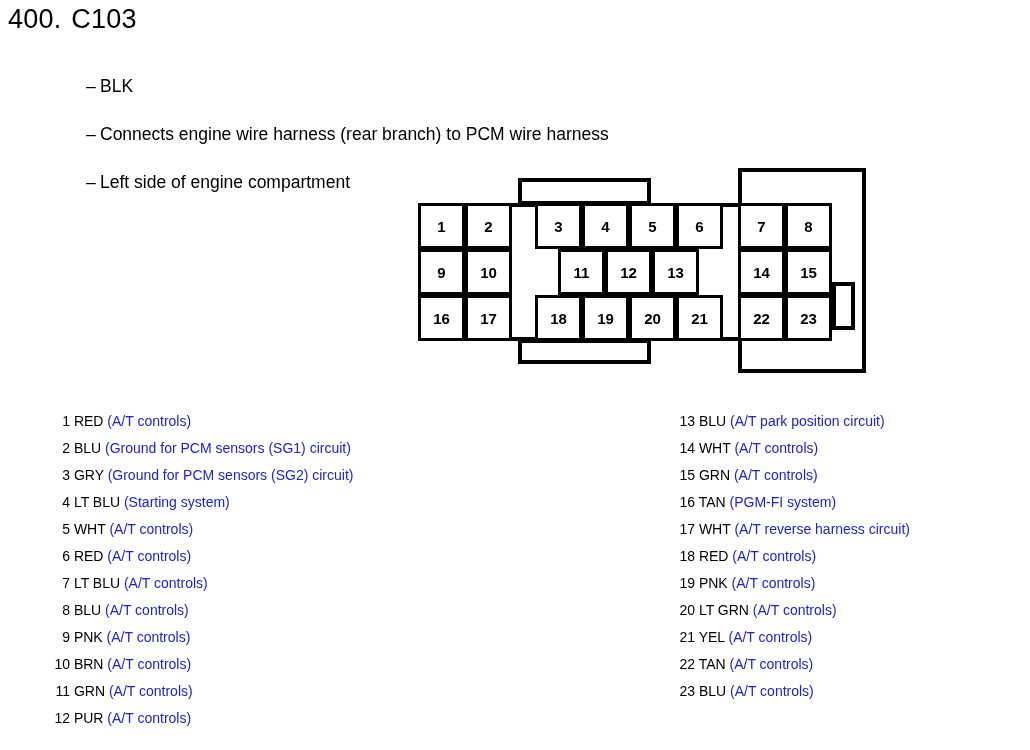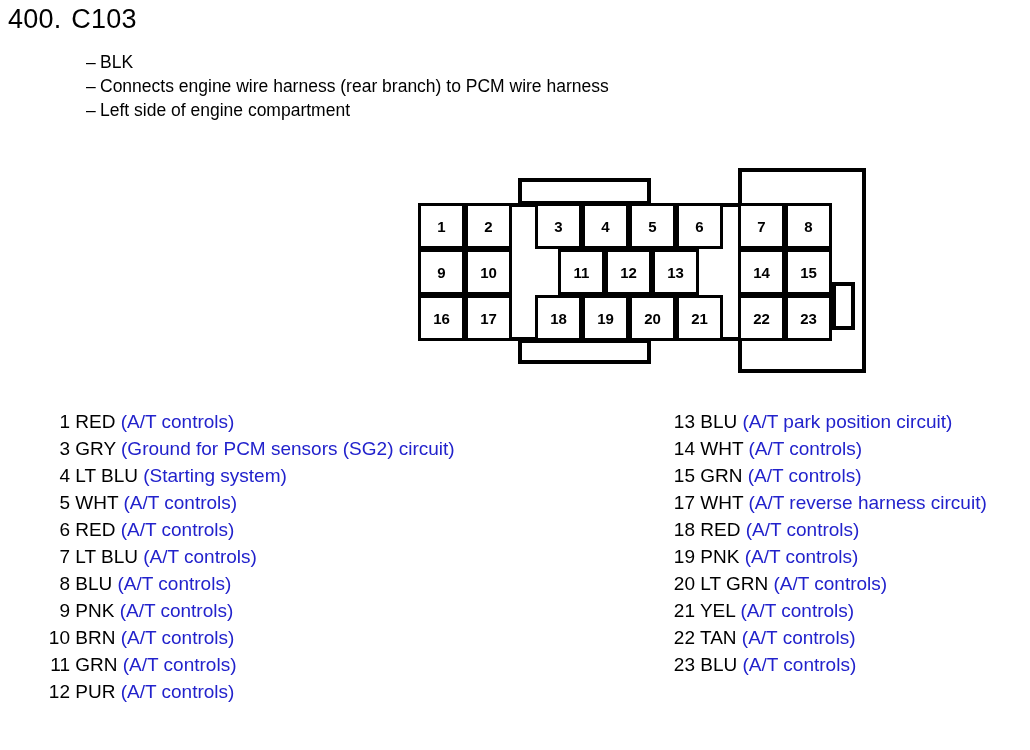--- a/index.html
+++ b/index.html
@@ -32,20 +32,21 @@
   #bullets {
     position: absolute;
     left: 86px;
     top: 50px;
     width: 900px;
   }
   .bullet {
     font-size: 17.5px;
     line-height: 24px;
     white-space: nowrap;
+    margin-top: 24px;
   }
   .bullet .dash { display: inline-block; width: 14px; }
 
   
   #connector {
     position: absolute;
     left: 405px;
     top: 160px;
     width: 480px;
     height: 225px;
@@ -68,21 +69,21 @@
     font-weight: bold;
     color: #000;
     line-height: 1;
   }
 
   
   .pin-list { position: absolute; }
   #pin-list-left { left: 40px; top: 408px; width: 470px; }
   #pin-list-right { left: 665px; top: 408px; width: 365px; }
   .pin-row {
-    font-size: 19px;
+    font-size: 14px;
     line-height: 27px;
     white-space: nowrap;
   }
   .pin-num {
     display: inline-block;
     width: 30px;
     text-align: right;
     color: #000;
   }
   .pin-color { color: #000; }
@@ -180,35 +181,37 @@
     <div class="cell" style="left: 333px; top: 135px; width: 47px; height: 46px;">
       <span>22</span>
     </div>
     <div class="cell" style="left: 380px; top: 135px; width: 47px; height: 46px;">
       <span>23</span>
     </div>
   </div>
 
 <div class="pin-list" id="pin-list-left">
     <div class="pin-row"><span class="pin-num">1</span><span class="pin-color"> RED </span><span class="pin-desc">(A/T controls)</span></div>
+    <div class="pin-row"><span class="pin-num">2</span><span class="pin-color"> BLU </span><span class="pin-desc">(Ground for PCM sensors (SG1) circuit)</span></div>
     <div class="pin-row"><span class="pin-num">3</span><span class="pin-color"> GRY </span><span class="pin-desc">(Ground for PCM sensors (SG2) circuit)</span></div>
     <div class="pin-row"><span class="pin-num">4</span><span class="pin-color"> LT BLU </span><span class="pin-desc">(Starting system)</span></div>
     <div class="pin-row"><span class="pin-num">5</span><span class="pin-color"> WHT </span><span class="pin-desc">(A/T controls)</span></div>
     <div class="pin-row"><span class="pin-num">6</span><span class="pin-color"> RED </span><span class="pin-desc">(A/T controls)</span></div>
     <div class="pin-row"><span class="pin-num">7</span><span class="pin-color"> LT BLU </span><span class="pin-desc">(A/T controls)</span></div>
     <div class="pin-row"><span class="pin-num">8</span><span class="pin-color"> BLU </span><span class="pin-desc">(A/T controls)</span></div>
     <div class="pin-row"><span class="pin-num">9</span><span class="pin-color"> PNK </span><span class="pin-desc">(A/T controls)</span></div>
     <div class="pin-row"><span class="pin-num">10</span><span class="pin-color"> BRN </span><span class="pin-desc">(A/T controls)</span></div>
     <div class="pin-row"><span class="pin-num">11</span><span class="pin-color"> GRN </span><span class="pin-desc">(A/T controls)</span></div>
     <div class="pin-row"><span class="pin-num">12</span><span class="pin-color"> PUR </span><span class="pin-desc">(A/T controls)</span></div>
   </div>
 <div class="pin-list" id="pin-list-right">
     <div class="pin-row"><span class="pin-num">13</span><span class="pin-color"> BLU </span><span class="pin-desc">(A/T park position circuit)</span></div>
     <div class="pin-row"><span class="pin-num">14</span><span class="pin-color"> WHT </span><span class="pin-desc">(A/T controls)</span></div>
     <div class="pin-row"><span class="pin-num">15</span><span class="pin-color"> GRN </span><span class="pin-desc">(A/T controls)</span></div>
+    <div class="pin-row"><span class="pin-num">16</span><span class="pin-color"> TAN </span><span class="pin-desc">(PGM-FI system)</span></div>
     <div class="pin-row"><span class="pin-num">17</span><span class="pin-color"> WHT </span><span class="pin-desc">(A/T reverse harness circuit)</span></div>
     <div class="pin-row"><span class="pin-num">18</span><span class="pin-color"> RED </span><span class="pin-desc">(A/T controls)</span></div>
     <div class="pin-row"><span class="pin-num">19</span><span class="pin-color"> PNK </span><span class="pin-desc">(A/T controls)</span></div>
     <div class="pin-row"><span class="pin-num">20</span><span class="pin-color"> LT GRN </span><span class="pin-desc">(A/T controls)</span></div>
     <div class="pin-row"><span class="pin-num">21</span><span class="pin-color"> YEL </span><span class="pin-desc">(A/T controls)</span></div>
     <div class="pin-row"><span class="pin-num">22</span><span class="pin-color"> TAN </span><span class="pin-desc">(A/T controls)</span></div>
     <div class="pin-row"><span class="pin-num">23</span><span class="pin-color"> BLU </span><span class="pin-desc">(A/T controls)</span></div>
   </div>
 
 </body></html>

